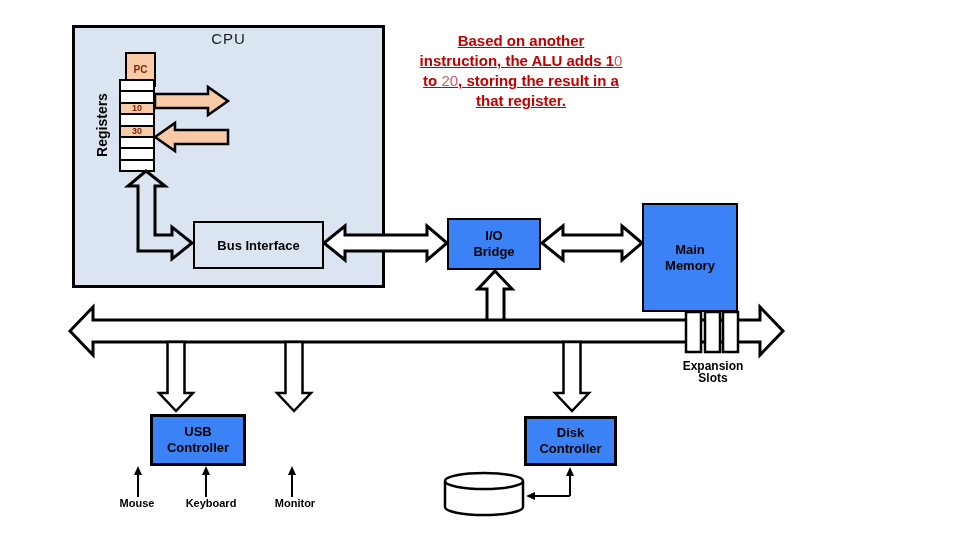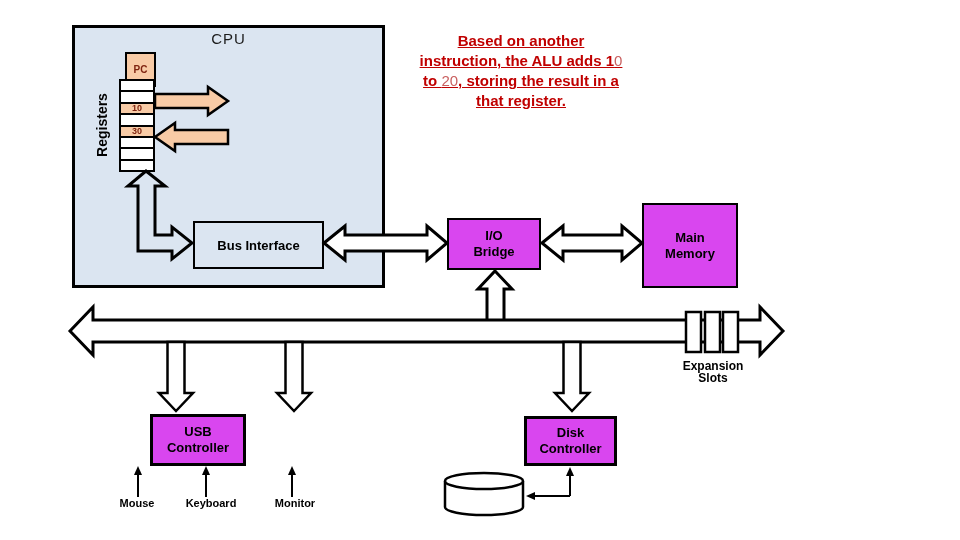--- a/index.html
+++ b/index.html
@@ -1,41 +1,41 @@
 <!DOCTYPE html>
 <html><head>
 <meta charset="utf-8">
 <style>
   html,body{margin:0;padding:0;background:#fff;}
   #stage{position:relative;width:960px;height:540px;background:#ffffff;overflow:hidden;
          font-family:"Liberation Sans", sans-serif;}
   .abs{position:absolute;}
   .box{position:absolute;box-sizing:border-box;display:flex;align-items:center;justify-content:center;
        text-align:center;font-weight:bold;color:#000;}
-  .white{background:#d946ef;}
+  .white{background:#3b82f6;}
   #cpu-box{left:72px;top:25px;width:313px;height:263px;background:#dbe5f1;border:3px solid #000;box-sizing:border-box;}
   #cpu-title{left:72px;top:30px;width:313px;text-align:center;font-size:15px;letter-spacing:1px;color:#1a1a1a;}
   #pc-box{left:125px;top:52px;width:31px;height:35px;background:#f8cba6;border:2px solid #000;
           font-size:10px;font-weight:bold;color:#7f2410;}
   #registers-label{left:59px;top:115px;width:90px;height:20px;transform:rotate(-90deg);
           text-align:center;font-size:14px;font-weight:bold;color:#000;}
   #register-stack{left:119px;top:79px;width:36px;height:93px;border:2.5px solid #000;box-sizing:border-box;
           display:flex;flex-direction:column;background:#fff;}
   .reg-cell{flex:1;border-top:2px solid #000;display:flex;align-items:center;justify-content:center;
           font-size:9px;font-weight:bold;color:#7f2410;background:#fff;overflow:hidden;}
   .reg-cell:first-child{border-top:none;}
   .reg-cell.hl{background:#f8cba6;}
   #alu-box{left:228px;top:82px;width:60px;height:89px;background:#f8cba6;border:3px solid #000;
           font-size:13px;line-height:16px;}
   #alu-box .lbl{width:50px;}
   #bus-interface-box{left:193px;top:221px;width:131px;height:48px;background:#dbe5f1;border:2.5px solid #000;
           font-size:13px;}
   #io-bridge-box{left:447px;top:218px;width:94px;height:52px;border:2.5px solid #000;font-size:13px;line-height:16px;}
   #io-bridge-box .lbl{width:48px;}
-  #main-memory-box{left:642px;top:203px;width:96px;height:85px;border:2.5px solid #000;font-size:13px;line-height:16px;}
+  #main-memory-box{left:642px;top:203px;width:96px;height:109px;border:2.5px solid #000;font-size:13px;line-height:16px;}
   #main-memory-box .lbl{width:62px;}
   #io-bus-label{left:320px;top:322px;width:120px;text-align:center;font-size:13px;font-weight:bold;color:#7f2410;}
   #expansion-label{left:681px;top:360px;width:64px;text-align:center;font-size:12px;font-weight:bold;line-height:12px;color:#000;}
   #usb-box{left:130px;top:414px;width:96px;height:52px;border:3px solid #000;font-size:13px;line-height:16px;margin-left:20px;}
   #usb-box .lbl{width:75px;}
   #graphics-box{left:248px;top:414px;width:94px;height:52px;border:3px solid #000;font-size:13px;line-height:16px;}
   #graphics-box .lbl{width:70px;}
   #diskctrl-box{left:524px;top:416px;width:93px;height:50px;border:3px solid #000;font-size:13px;line-height:16px;}
   #diskctrl-box .lbl{width:75px;}
   .periph{position:absolute;text-align:center;font-size:11px;font-weight:bold;color:#000;}

